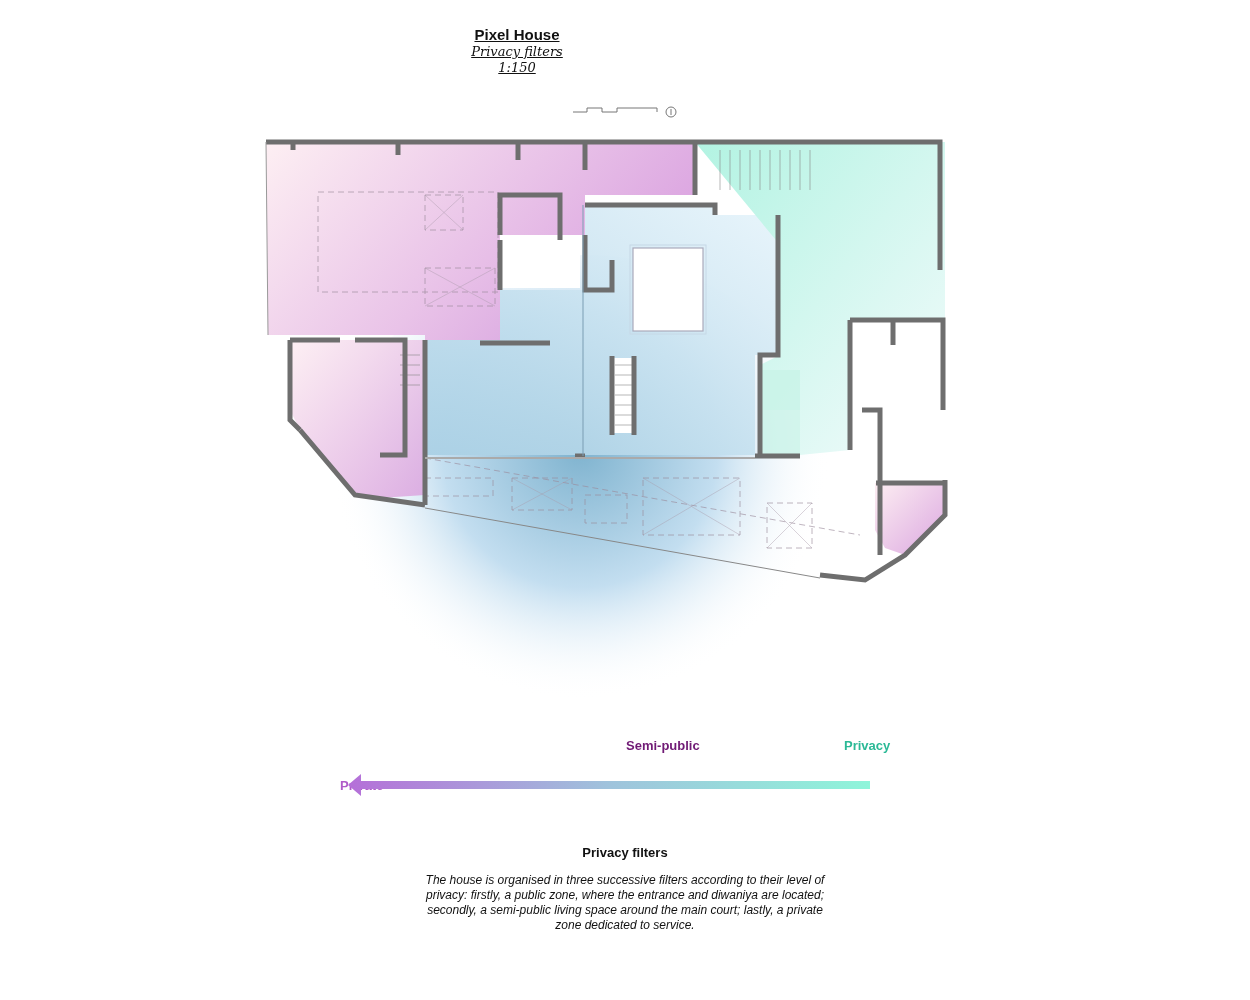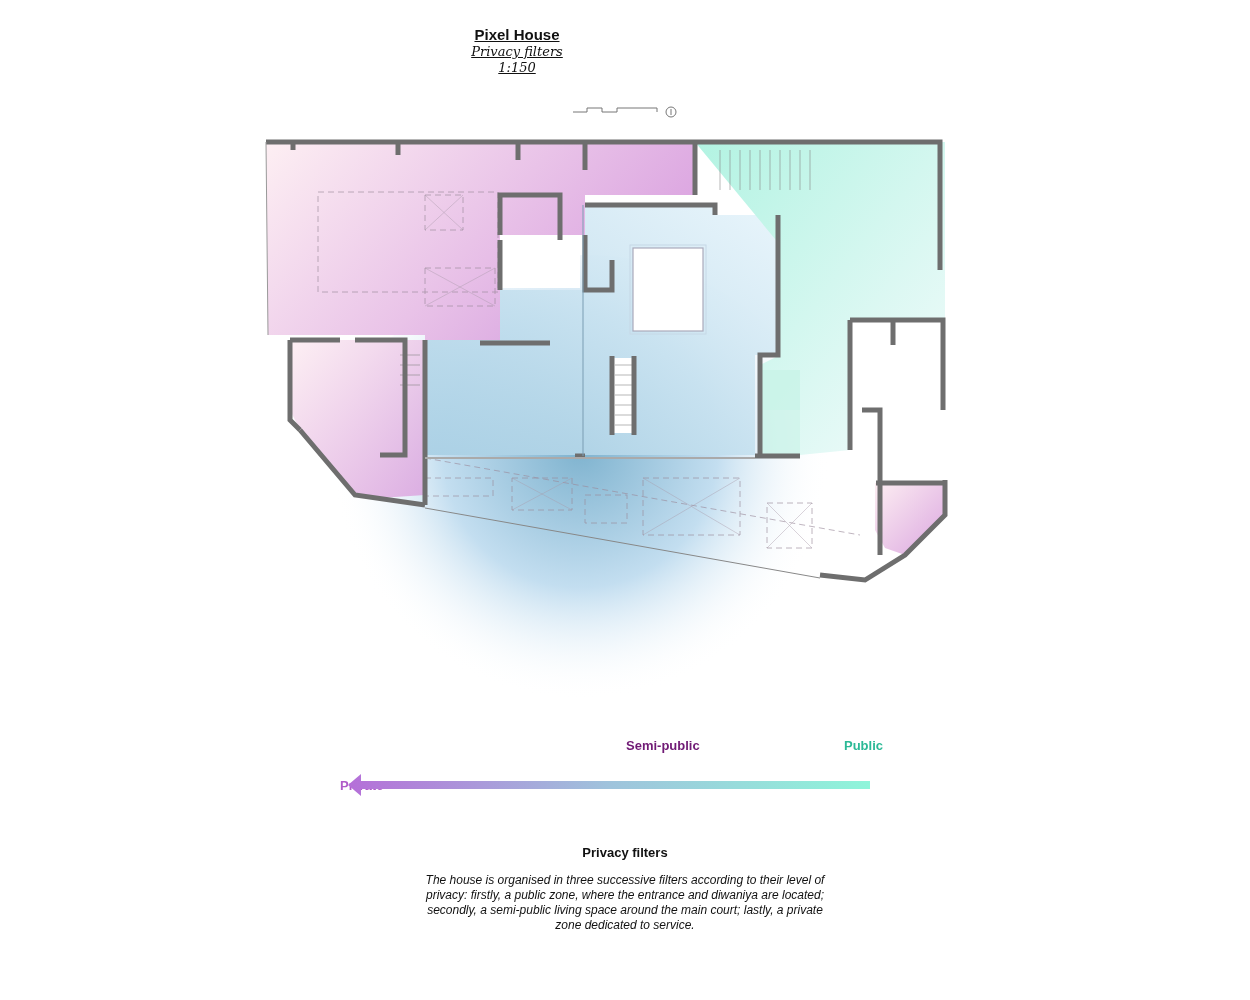--- a/index.html
+++ b/index.html
@@ -151,21 +151,21 @@
     <line x1="634" y1="356" x2="634" y2="435"></line>
   </g>
   <line x1="266" y1="142" x2="268" y2="335" stroke="#999" stroke-width="1"></line>
   <line x1="425" y1="458" x2="755" y2="458" stroke="#aaa" stroke-width="2"></line>
   <polyline points="425,508 820,578" fill="none" stroke="#888" stroke-width="1"></polyline>
   <line x1="583" y1="205" x2="583" y2="456" stroke="#7a9db3" stroke-width="1"></line>
 </svg>
 
 <div class="legend-label" style="left: 340px; color: rgb(176, 92, 200); margin-top: 40px;">Private</div>
 <div class="legend-label" style="left: 586px; color: #701a75; margin-left: 40px;">Semi-public</div>
-<div class="legend-label" style="left: 844px; color: rgb(43, 185, 150);">Public</div>
+<div class="legend-label" style="left: 844px; color: rgb(43, 185, 150);">Privacy</div>
 
 <svg class="arrow" width="525" height="26">
   <defs>
     <linearGradient id="gArrow" x1="0" y1="0" x2="1" y2="0">
       <stop offset="0" stop-color="#b56fd8"></stop>
       <stop offset="0.5" stop-color="#9fc3dc"></stop>
       <stop offset="1" stop-color="#8ff5da"></stop>
     </linearGradient>
   </defs>
   <polygon points="0,13 13,2 13,9 522,9 522,17 13,17 13,24" fill="url(#gArrow)"></polygon>

